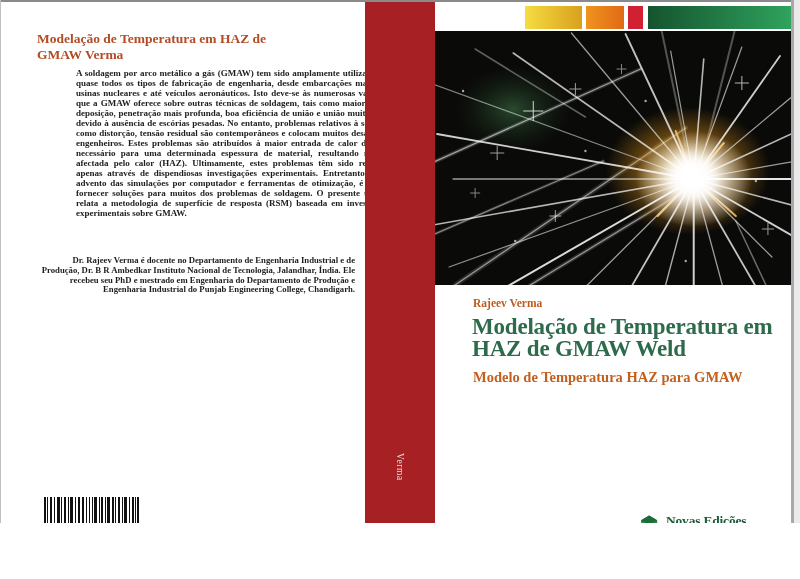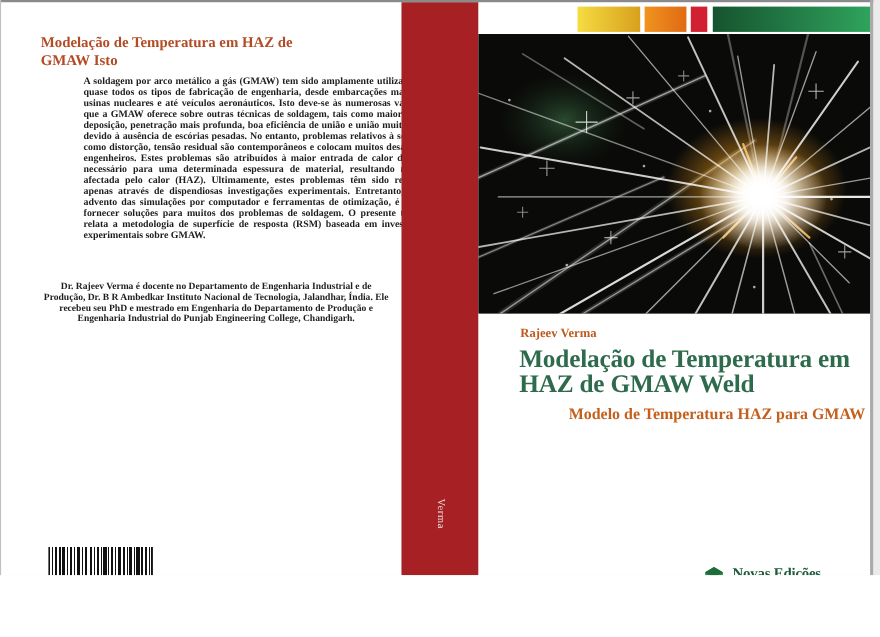--- a/index.html
+++ b/index.html
@@ -12,21 +12,21 @@
   
   .edge-top{left:0;top:0;width:800px;height:2px;background:#8a8a8a;}
   .edge-bottom{left:0;top:576px;width:793px;height:3px;background:#3d3d3d;}
   .edge-right{left:791px;top:0;width:3px;height:579px;background:#a9a9a9;}
   .edge-right-pad{left:794px;top:0;width:6px;height:579px;background:#ebebeb;}
   .edge-left{left:0;top:0;width:1px;height:579px;background:#c0c0c0;}
 
   
   .back-title{left:37px;top:31px;width:324px;color:#b34b24;font-size:13.5px;line-height:15.5px;font-weight:bold;letter-spacing:0;}
   .synopsis{left:37px;top:68px;width:321px;color:#1d1d1d;font-size:9px;line-height:10px;font-weight:bold;text-align:justify;margin-left:39px;}
-  .bio{left:38px;top:256px;width:317px;color:#1d1d1d;font-size:8.7px;line-height:9.8px;font-weight:bold;text-align:center;}
+  .bio{left:38px;top:256px;width:317px;color:#1d1d1d;font-size:8.7px;line-height:9.8px;font-weight:bold;text-align:right;}
   .barcode{left:44px;top:497px;width:95px;height:31px;}
   .isbn{left:40px;top:530px;width:104px;text-align:center;color:#222;font-size:10px;font-weight:bold;letter-spacing:0.2px;}
 
   
   .bar{height:23px;top:6px;}
   .bar-b{height:25px;top:552px;}
   .seg-top-yellow{left:525px;width:57px;background:linear-gradient(90deg,#f5dc41,#d9a01e);}
   .seg-top-orange{left:586px;width:38px;background:linear-gradient(90deg,#f0931f,#e06a14);}
   .seg-top-red{left:628px;width:15px;background:#d02031;}
   .seg-top-green{left:648px;width:143px;background:linear-gradient(90deg,#15532f,#2fa35c);}
@@ -38,36 +38,36 @@
   
   .spine{left:365px;top:2px;width:70px;height:574px;background:#a62024;}
   .spine-author{position:absolute;left:50%;top:465px;transform:translate(-50%,-50%) rotate(90deg);
     color:#eadfdf;font-size:9.5px;letter-spacing:0.6px;white-space:nowrap;}
 
   
   .photo{left:435px;top:31px;width:356px;height:254px;background:#0a0a08;}
   .photo svg{display:block;width:100%;height:100%;}
   .front-author{left:473px;top:297px;color:#be5a1e;font-size:11.5px;font-weight:bold;}
   .front-title{left:472px;top:316px;color:#2e6b4c;font-size:23px;line-height:21.5px;font-weight:bold;letter-spacing:-0.2px;white-space:nowrap;}
-  .front-subtitle{left:473px;top:369px;color:#c3601d;font-size:14.5px;font-weight:bold;margin-left:44px;}
+  .front-subtitle{left:473px;top:369px;color:#c3601d;font-size:14.5px;font-weight:bold;}
 
   .publisher{left:631px;top:514px;display:flex;align-items:flex-start;}
   .publisher .hex{width:29px;height:32px;margin-right:6px;}
   .publisher .pname{color:#1d5b3b;font-size:13.5px;line-height:14px;font-weight:bold;letter-spacing:-0.2px;}
 </style>
 </head>
 <body>
 
 <div id="cover">
 
   <div class="abs" style="left:0;top:2px;width:365px;height:574px;background:#fff;"></div>
 
   <div class="abs back-title">
     <div>Modelação de Temperatura em HAZ de</div>
-    <div>GMAW Isto</div>
+    <div>GMAW Verma</div>
   </div>
 
   <div class="abs synopsis">A soldagem por arco metálico a gás (GMAW) tem sido amplamente utilizada para quase todos os tipos de fabricação de engenharia, desde embarcações marítimas, usinas nucleares e até veículos aeronáuticos. Isto deve-se às numerosas vantagens que a GMAW oferece sobre outras técnicas de soldagem, tais como maior taxa de deposição, penetração mais profunda, boa eficiência de união e união muito limpa, devido à ausência de escórias pesadas. No entanto, problemas relativos à soldagem como distorção, tensão residual são contemporâneos e colocam muitos desafios aos engenheiros. Estes problemas são atribuídos à maior entrada de calor do que o necessário para uma determinada espessura de material, resultando na zona afectada pelo calor (HAZ). Ultimamente, estes problemas têm sido resolvidos apenas através de dispendiosas investigações experimentais. Entretanto, com o advento das simulações por computador e ferramentas de otimização, é possível fornecer soluções para muitos dos problemas de soldagem. O presente trabalho relata a metodologia de superfície de resposta (RSM) baseada em investigações experimentais sobre GMAW.</div>
 
   <div class="abs bio">Dr. Rajeev Verma é docente no Departamento de Engenharia Industrial e de Produção, Dr. B R Ambedkar Instituto Nacional de Tecnologia, Jalandhar, Índia. Ele recebeu seu PhD e mestrado em Engenharia do Departamento de Produção e Engenharia Industrial do Punjab Engineering College, Chandigarh.</div>
 
   <svg class="abs barcode" viewBox="0 0 95 31" preserveAspectRatio="none" shape-rendering="crispEdges">
     <rect x="0" y="0" width="95" height="31" fill="#ffffff"></rect>
     <g fill="#111111">
       <rect x="0" y="0" width="1.6" height="31"></rect>

